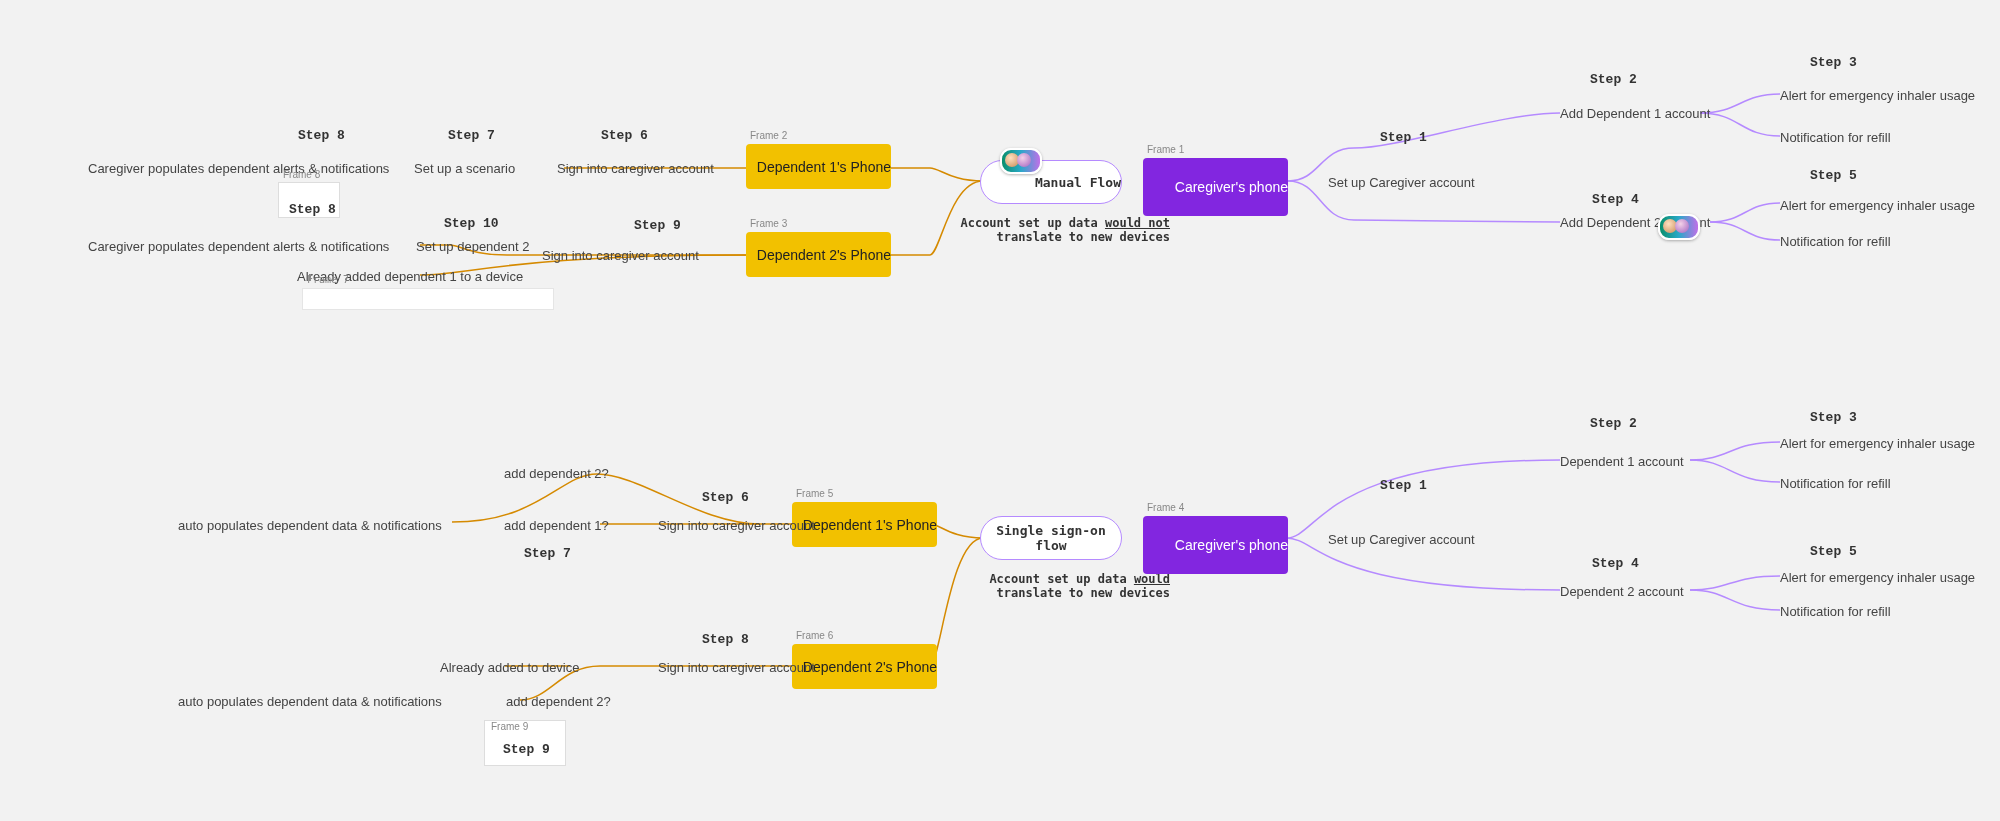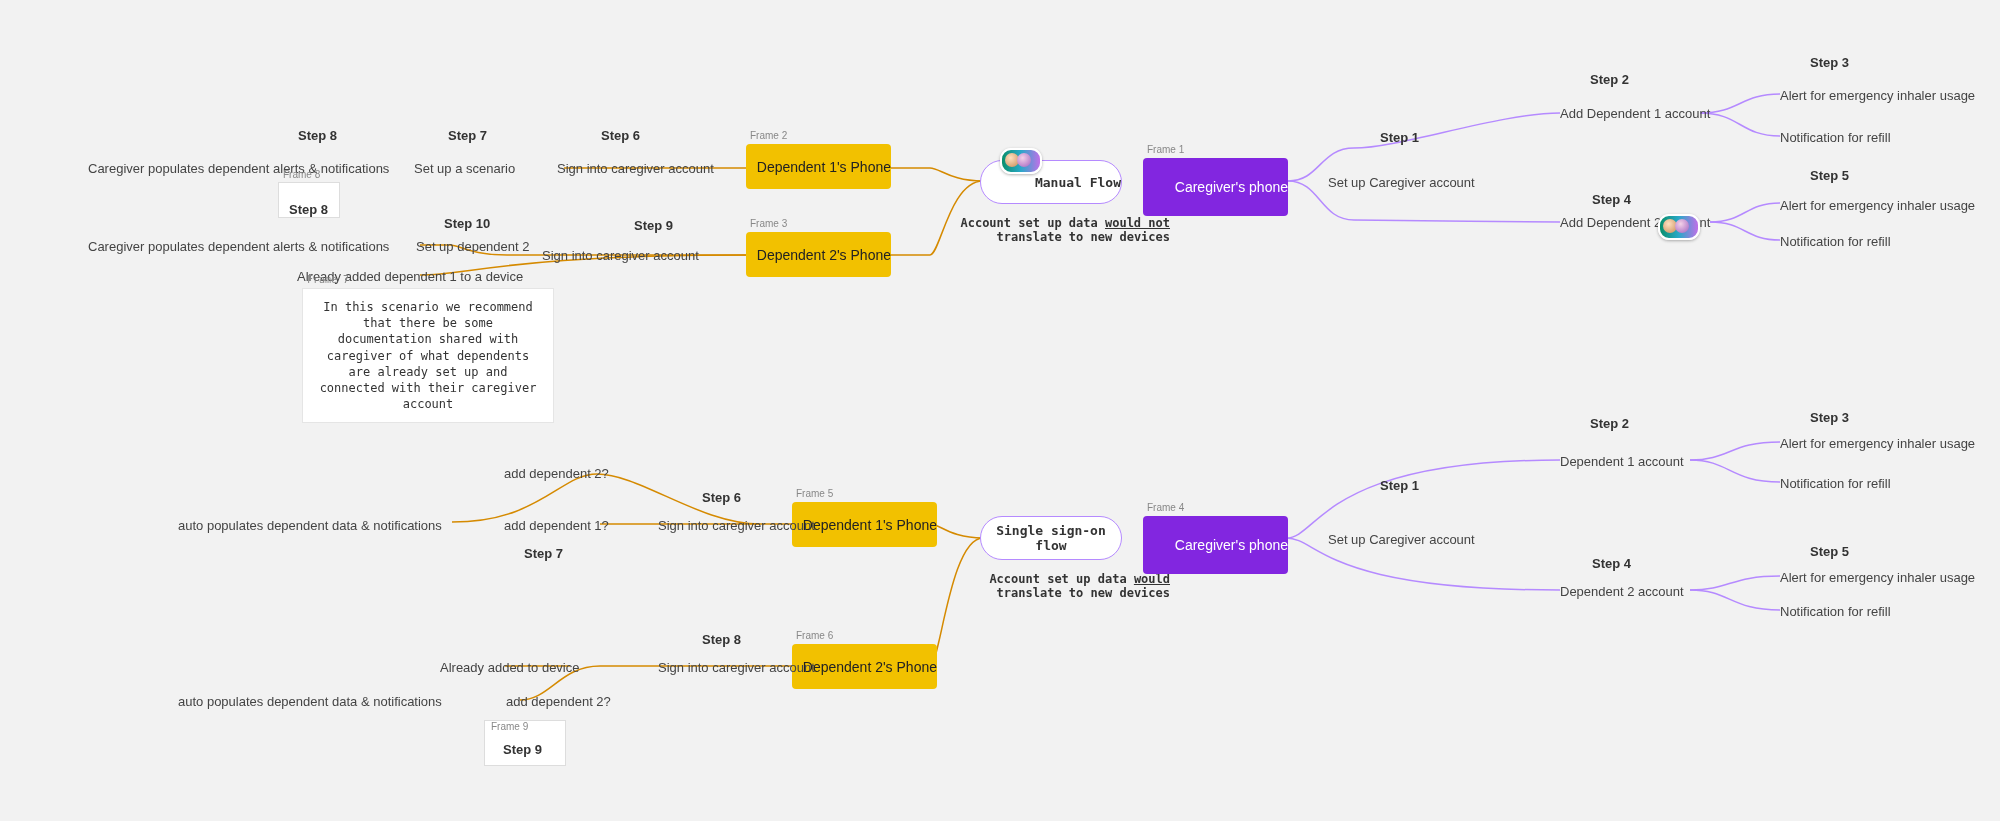--- a/index.html
+++ b/index.html
@@ -9,21 +9,21 @@
   font-family:-apple-system,BlinkMacSystemFont,"Segoe UI",Helvetica,Arial,sans-serif;
   position:relative;overflow:hidden;color:#333
 }
 svg.wires{position:absolute;inset:0;width:2000px;height:821px;pointer-events:none}
 .node{position:absolute;border-radius:4px;text-align:center;display:flex;align-items:center;justify-content:flex-end}
 .frame{background:#f2f2f2}
 .frame-label{position:absolute;font-size:10px;color:#888;left:4px;top:-14px;text-align:left}
 .phone-purple{background:#8226e0;color:#fff;font-size:14px;width:145px;height:58px}
 .phone-yellow{background:#f2c100;color:#222;font-size:14px;width:145px;height:45px}
 .flow-pill{background:#fff;border:1px solid #b58aff;border-radius:26px;font-weight:700;font-family:ui-monospace,SFMono-Regular,Menlo,Consolas,monospace;font-size:13px;width:140px;height:42px}
-.stepnum{position:absolute;font-weight:700;font-family:Liberation Sans, sans-serif;font-size:13px;white-space:nowrap}
+.stepnum{position:absolute;font-weight:700;font-family:Liberation Mono, monospace;font-size:13px;white-space:nowrap}
 .steptext{position:absolute;font-size:13px;color:#444;white-space:nowrap}
 .caption{position:absolute;font-family:ui-monospace,SFMono-Regular,Menlo,Consolas,monospace;font-weight:700;font-size:12px;text-align:right;width:240px}
 .noteframe{position:absolute;background:#fff;border:1px solid #ddd;width:60px;height:34px}
 .notebox{position:absolute;background:#fff;border:1px solid #e5e5e5;font-family:ui-monospace,SFMono-Regular,Menlo,Consolas,monospace;font-weight:400;font-size:12px;text-align:center;padding:10px;width:230px;line-height:1.35}
 .avatars{position:absolute;width:38px;height:22px;border-radius:11px;background:linear-gradient(90deg,#0a8f6b,#2aa8c9,#c070e8);border:2px solid #fff;box-shadow:0 1px 3px rgba(0,0,0,.3)}
 .avatars::before,.avatars::after{content:"";position:absolute;top:3px;width:14px;height:14px;border-radius:50%;background:radial-gradient(circle at 40% 35%,#ffe0c0,#c88a55)}
 .avatars::before{left:3px}
 .avatars::after{left:15px;background:radial-gradient(circle at 40% 35%,#f4d2e8,#a060c0)}
 .underline{text-decoration:underline}
 </style>
@@ -119,21 +119,20 @@
 <div class="steptext" style="left:297px;top:269px">Already added dependent 1 to a device</div>
 <div class="steptext" style="left:88px;top:239px">Caregiver populates dependent alerts &amp; notifications</div>
 
 <div class="noteframe" style="left:278px;top:182px">
   <span class="frame-label">Frame 8</span>
 </div>
 <div class="stepnum" style="left:289px;top:202px">Step 8</div>
 
 <div class="notebox" style="left:302px;top:288px">
   <span class="frame-label" style="top:-16px">Frame 7</span>
-  <span>In this scenario we recommend that there be some documentation shared with caregiver of what dependents are already set up and connected with their caregiver account</span>
 </div>
 
 <div class="node phone-purple frame" style="left:1143px;top:516px;background:#8226e0">
   <span class="frame-label">Frame 4</span>
   <span>Caregiver's phone</span>
 </div>
 <div class="stepnum" style="left:1380px;top:478px">Step 1</div>
 <div class="steptext" style="left:1328px;top:532px">Set up Caregiver account</div>
 
 <div class="stepnum" style="left:1590px;top:416px">Step 2</div>

